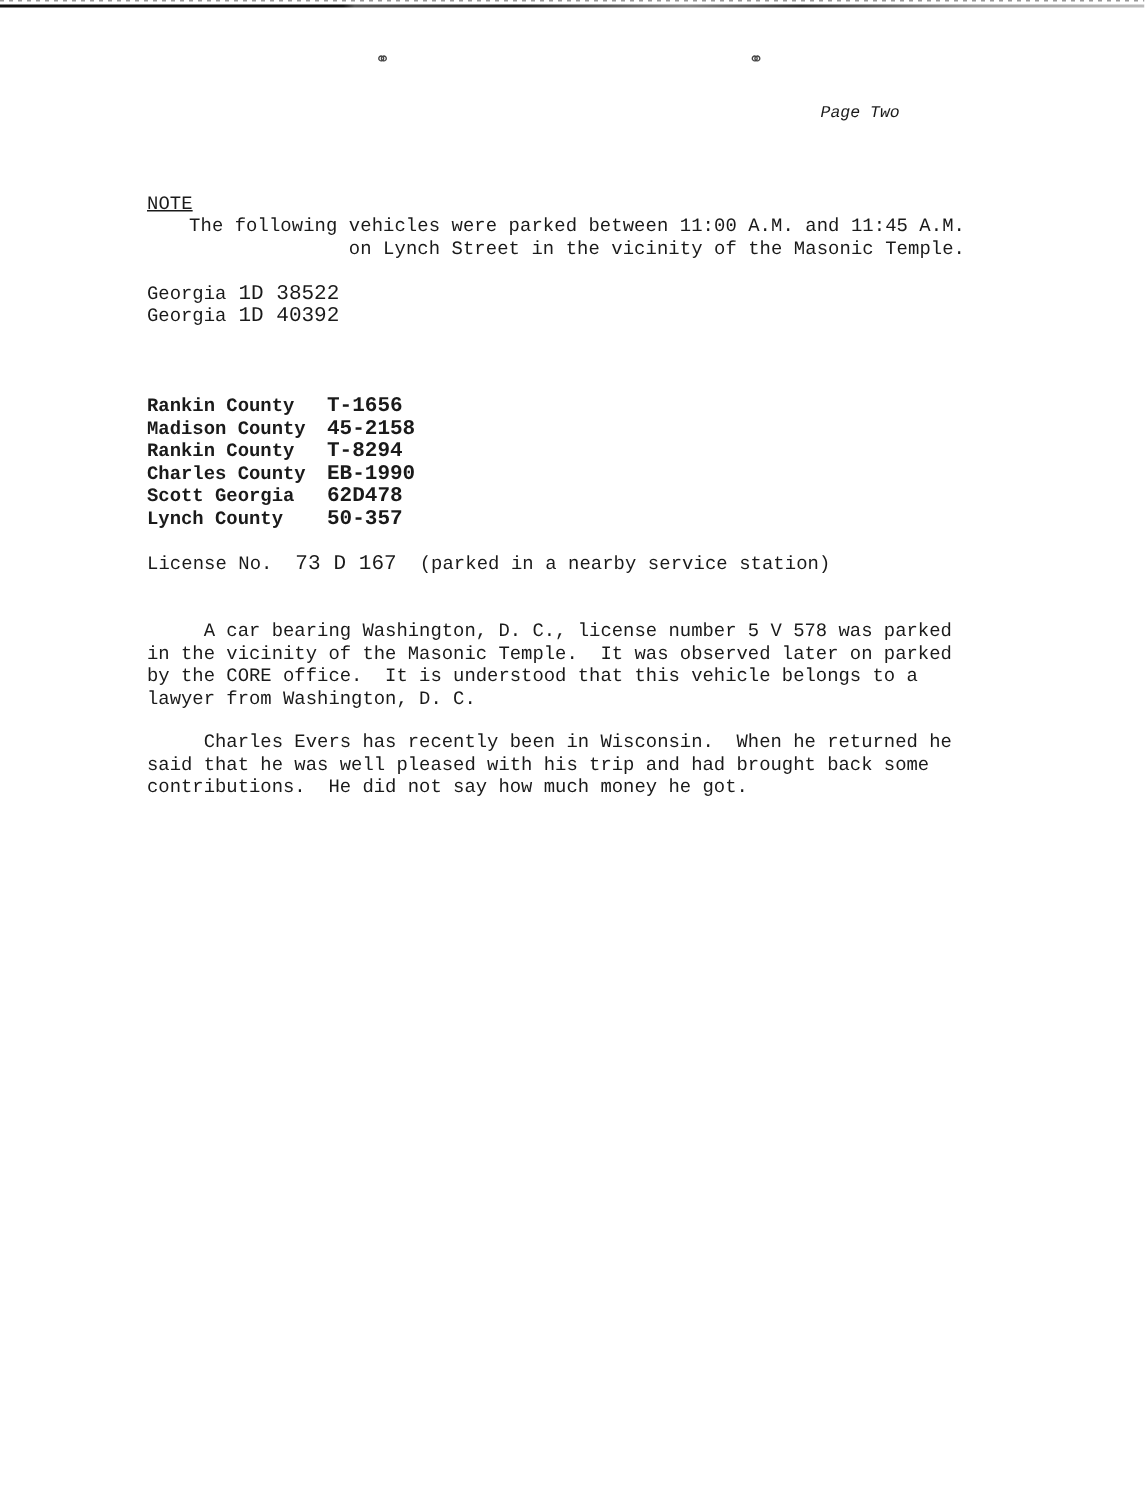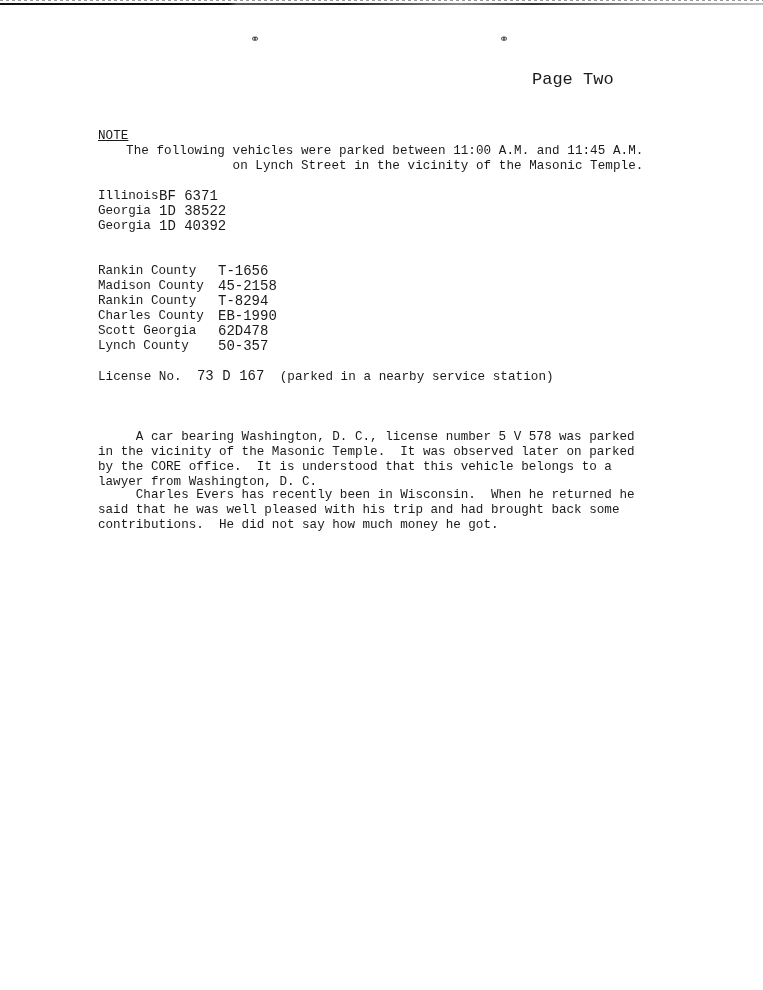--- a/index.html
+++ b/index.html
@@ -32,23 +32,24 @@
       background: repeating-linear-gradient(to right, #999 0 3px, transparent 3px 6px);
     }
     .speck {
       position: absolute;
       color: #444;
       font-size: 12px;
       line-height: 1;
     }
     .page-num {
       position: absolute;
-      left: 532px;
+      left: 547px;
       top: 70px;
-      font-size: 17px;
+      font-size: 11px;
+      font-style: italic;
     }
     .text {
       position: absolute;
       font-size: 12.6px;
       line-height: 15px;
       white-space: pre;
       letter-spacing: 0.05px;
       text-align: right;
     }
     .note-heading {
@@ -96,34 +97,30 @@
 <span class="speck" style="left:499px;top:34px;">⚭</span>
 
 <div class="page-num">Page Two</div>
 
 <div class="text note-heading">NOTE</div>
 <div class="text note-body"><span>     The following vehicles were parked between 11:00 A.M. and 11:45 A.M.</span>
 <span>on Lynch Street in the vicinity of the Masonic Temple.</span></div>
 
 <div class="vehicle-list" style="top:189px;">
   <div class="vehicle-row">
-    <span class="state-col">Illinois</span>
-    <span class="plate-big">BF 6371</span>
-  </div>
-  <div class="vehicle-row">
     <span class="state-col">Georgia</span>
     <span class="plate-big">1D 38522</span>
   </div>
   <div class="vehicle-row">
     <span class="state-col">Georgia</span>
     <span class="plate-big">1D 40392</span>
   </div>
 </div>
 
-<div class="vehicle-list" style="top:264px;">
+<div class="vehicle-list" style="top:264px;font-weight:bold;">
   <div class="vehicle-row">
     <span class="county-col">Rankin County</span>
     <span class="plate-big">T-1656</span>
   </div>
   <div class="vehicle-row">
     <span class="county-col">Madison County</span>
     <span class="plate-big">45-2158</span>
   </div>
   <div class="vehicle-row">
     <span class="county-col">Rankin County</span>
@@ -138,20 +135,20 @@
     <span class="plate-big">62D478</span>
   </div>
   <div class="vehicle-row">
     <span class="county-col">Lynch County</span>
     <span class="plate-big">50-357</span>
   </div>
 </div>
 
 <div class="text license-line"><span>License No.</span>  <span class="plate-big">73 D 167</span>  <span>(parked in a nearby service station)</span></div>
 
-<div class="para" style="top:414px;margin-top:16px;"><span>     A car bearing Washington, D. C., license number 5 V 578 was parked</span>
+<div class="para" style="top:414px;"><span>     A car bearing Washington, D. C., license number 5 V 578 was parked</span>
 <span>in the vicinity of the Masonic Temple.  It was observed later on parked</span>
 <span>by the CORE office.  It is understood that this vehicle belongs to a</span>
 <span>lawyer from Washington, D. C.</span></div>
 
 <div class="para" style="top:488px;"><span>     Charles Evers has recently been in Wisconsin.  When he returned he</span>
 <span>said that he was well pleased with his trip and had brought back some</span>
 <span>contributions.  He did not say how much money he got.</span></div>
 
 </body></html>

